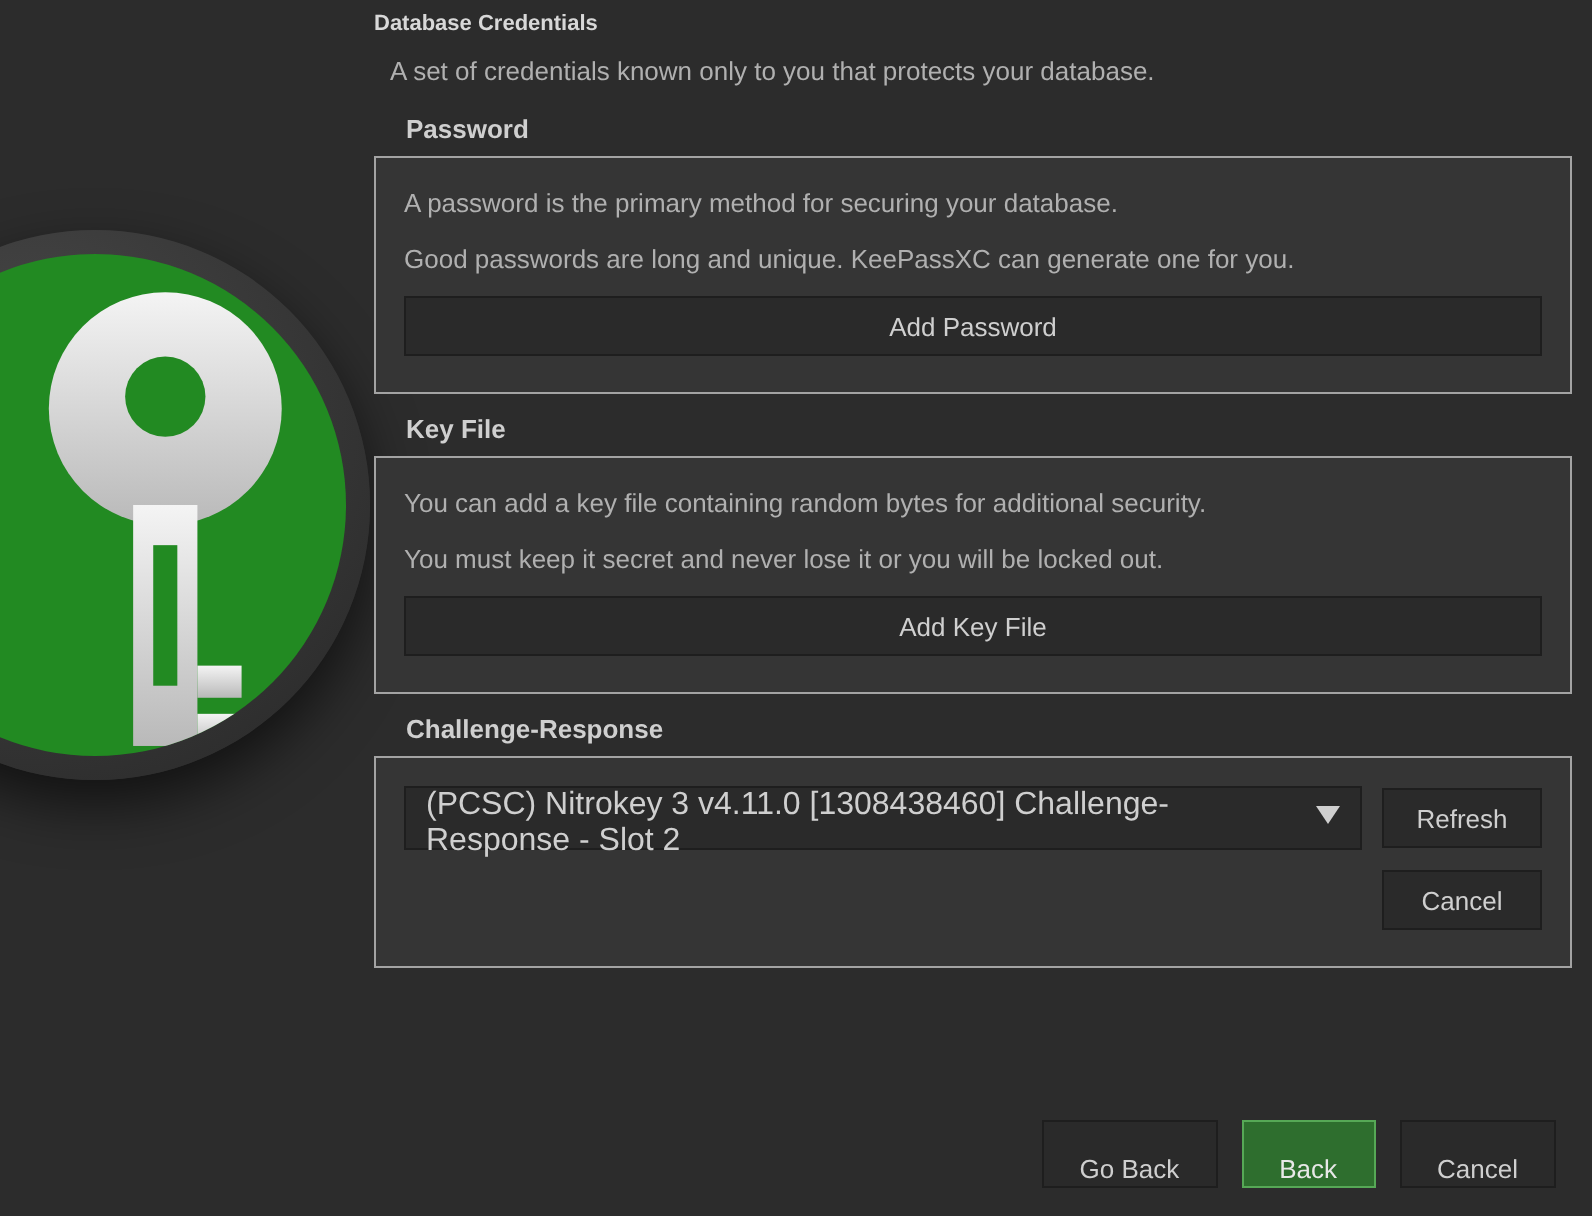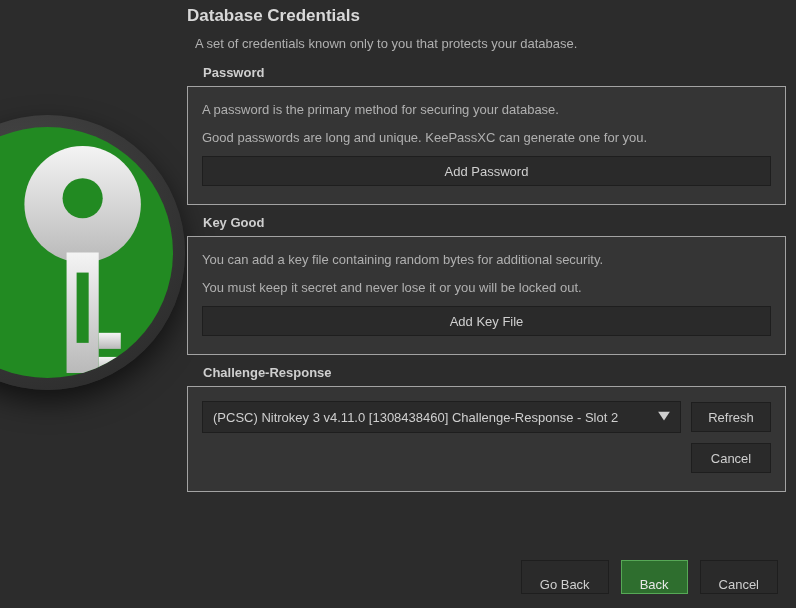--- a/index.html
+++ b/index.html
@@ -1,26 +1,26 @@
 <!DOCTYPE html>
 <html><head>
 <meta charset="utf-8">
 <style>
   html,body{margin:0;padding:0;width:796px;height:608px;background:#2c2c2c;font-family:"Segoe UI",Arial,sans-serif;color:#b8b8b8;overflow:hidden}
   .key-bg{position:absolute;left:-90px;top:115px;width:275px;height:275px;border-radius:50%;background:radial-gradient(circle at 38% 32%,#4a4a4a 0%,#2a2a2a 90%);box-shadow:0 12px 28px rgba(0,0,0,.6)}
   .key-inner{position:absolute;left:12px;top:12px;right:12px;bottom:12px;border-radius:50%;background:#228a22;overflow:hidden}
   .content{position:absolute;left:187px;top:6px;right:10px}
-  h1{color:#d8d8d8;font-size:17px;font-weight:bold;margin:0 0 10px 0}
+  h1{color:#d8d8d8;font-size:11px;font-weight:bold;margin:0 0 10px 0}
   .desc{font-size:13px;color:#b0b0b0;margin:0 0 14px 8px}
   .panel{background:#353535;border:1px solid #a3a3a3;padding:14px 14px 18px 14px;margin-bottom:10px}
   .section-label{font-size:13px;color:#cfcfcf;font-weight:bold;margin:0 0 6px 16px}
   .section-text{font-size:13px;color:#b0b0b0;margin:0 0 10px 0;line-height:1.35}
   .wide-btn{display:block;width:100%;height:30px;background:#2a2a2a;border:1px solid #1e1e1e;color:#cfcfcf;font-size:13px;cursor:pointer}
   .cr-row{display:flex;gap:10px;align-items:center}
-  .select{position:relative;flex:1;height:30px;background:#2a2a2a;border:1px solid #1e1e1e;color:#cfcfcf;font-size:13px;display:flex;align-items:center;padding:0 36px 0 10px;cursor:pointer}
+  .select{position:relative;flex:1;height:30px;background:#2a2a2a;border:1px solid #1e1e1e;color:#cfcfcf;font-size:16px;display:flex;align-items:flex-start;padding:0 36px 0 10px;cursor:pointer}
   .select .arrow{position:absolute;right:10px;top:50%;transform:translateY(-50%)}
   .small-btn{width:80px;height:30px;background:#2a2a2a;border:1px solid #1e1e1e;color:#cfcfcf;font-size:13px;cursor:pointer}
   .cr-btns{display:flex;flex-direction:column;gap:10px;align-items:center}
   .footer{position:absolute;right:18px;bottom:14px;display:flex;gap:12px}
   .footer button{height:30px;padding:16px 18px;background:#2a2a2a;border:1px solid #1e1e1e;color:#cfcfcf;font-size:13px;cursor:pointer}
   .footer button.primary{background:#2e6e2e;border:1px solid #56a856;color:#e8e8e8}
 </style>
 </head>
 <body>
 
@@ -49,21 +49,21 @@
   <h1>Database Credentials</h1>
   <p class="desc">A set of credentials known only to you that protects your database.</p>
 
   <div class="section-label">Password</div>
   <div class="panel">
     <p class="section-text">A password is the primary method for securing your database.</p>
     <p class="section-text">Good passwords are long and unique. KeePassXC can generate one for you.</p>
     <button class="wide-btn">Add Password</button>
   </div>
 
-  <div class="section-label">Key Good</div>
+  <div class="section-label">Key File</div>
   <div class="panel">
     <p class="section-text">You can add a key file containing random bytes for additional security.</p>
     <p class="section-text">You must keep it secret and never lose it or you will be locked out.</p>
     <button class="wide-btn">Add Key File</button>
   </div>
 
   <div class="section-label">Challenge-Response</div>
   <div class="panel">
     <div class="cr-row">
       <div class="select">

